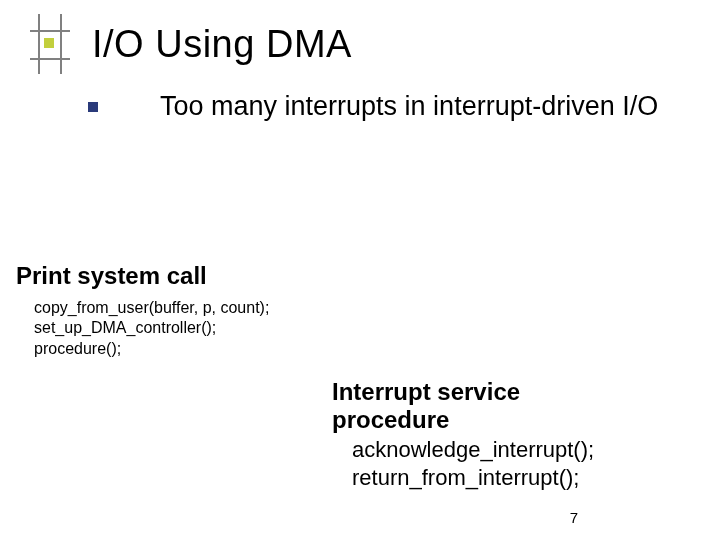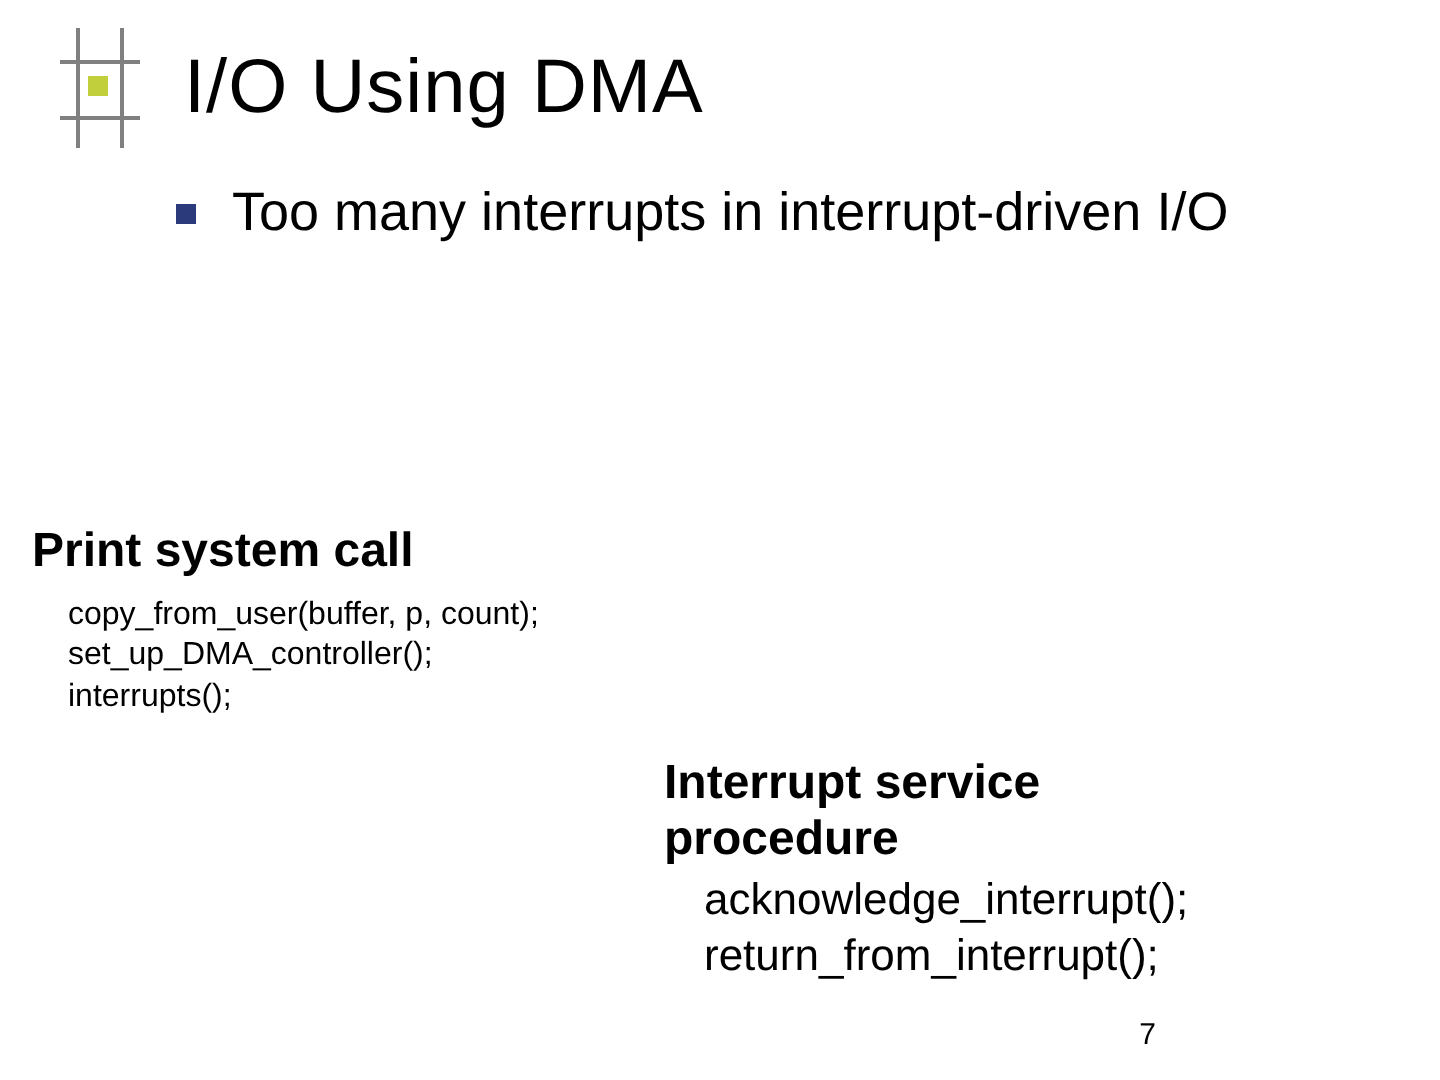--- a/index.html
+++ b/index.html
@@ -62,20 +62,21 @@
   .body {
     position: absolute;
     left: 88px;
     top: 90px;
     width: 600px;
   }
   .bullet-row {
     display: flex;
     align-items: flex-start;
     margin-bottom: 6px;
+    gap: 44px;
   }
   .bullet-box {
     width: 10px;
     height: 10px;
     background: #2a3a7a;
     margin-top: 12px;
     margin-right: 18px;
     flex: 0 0 auto;
   }
   .bullet-text {
@@ -141,21 +142,21 @@
     <div class="bullet-row">
       <div class="bullet-box"></div>
       <div class="bullet-text">Too many interrupts in interrupt-driven I/O</div>
     </div>
   </div>
 
   <div class="label label-print">Print system call</div>
   <div class="code-print">
     <div>copy_from_user(buffer, p, count);</div>
     <div>set_up_DMA_controller();</div>
-    <div>interrupts();</div>
+    <div>procedure();</div>
   </div>
 
   <div class="label label-isr">Interrupt service procedure</div>
   <div class="code-isr">
     <div>acknowledge_interrupt();</div>
     <div>return_from_interrupt();</div>
   </div>
 
   <div class="page-num">7</div>
 </div>

